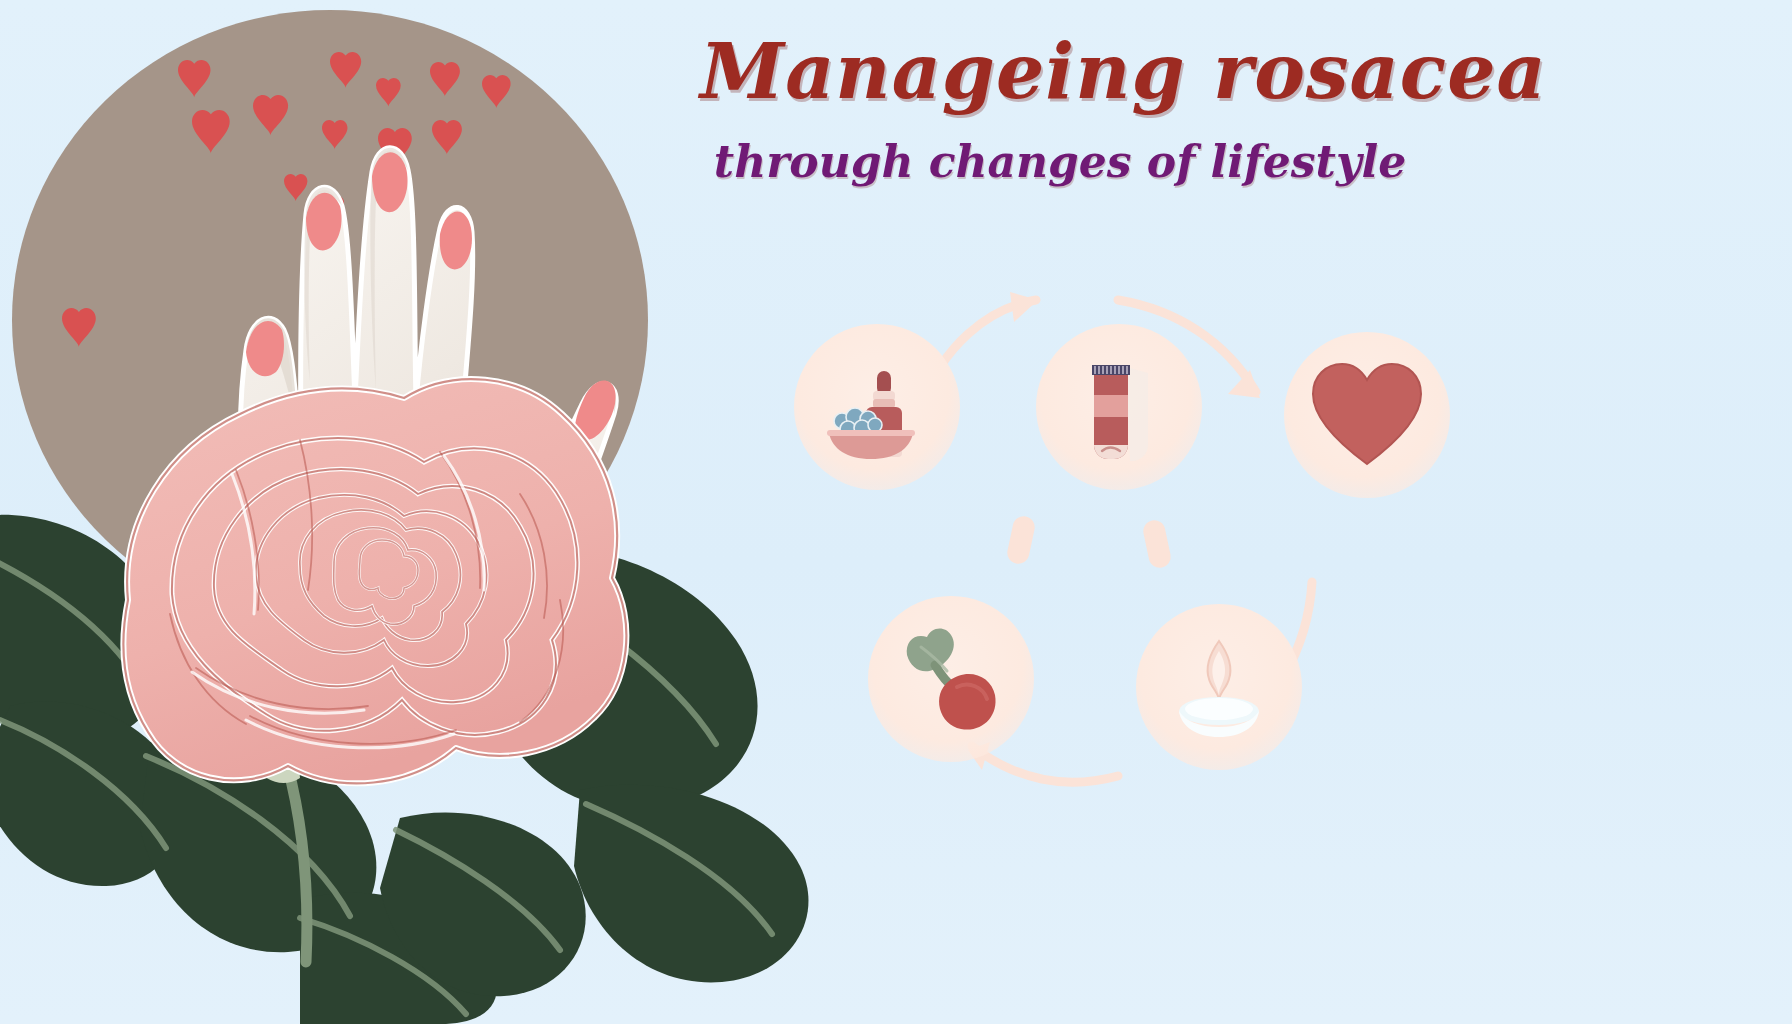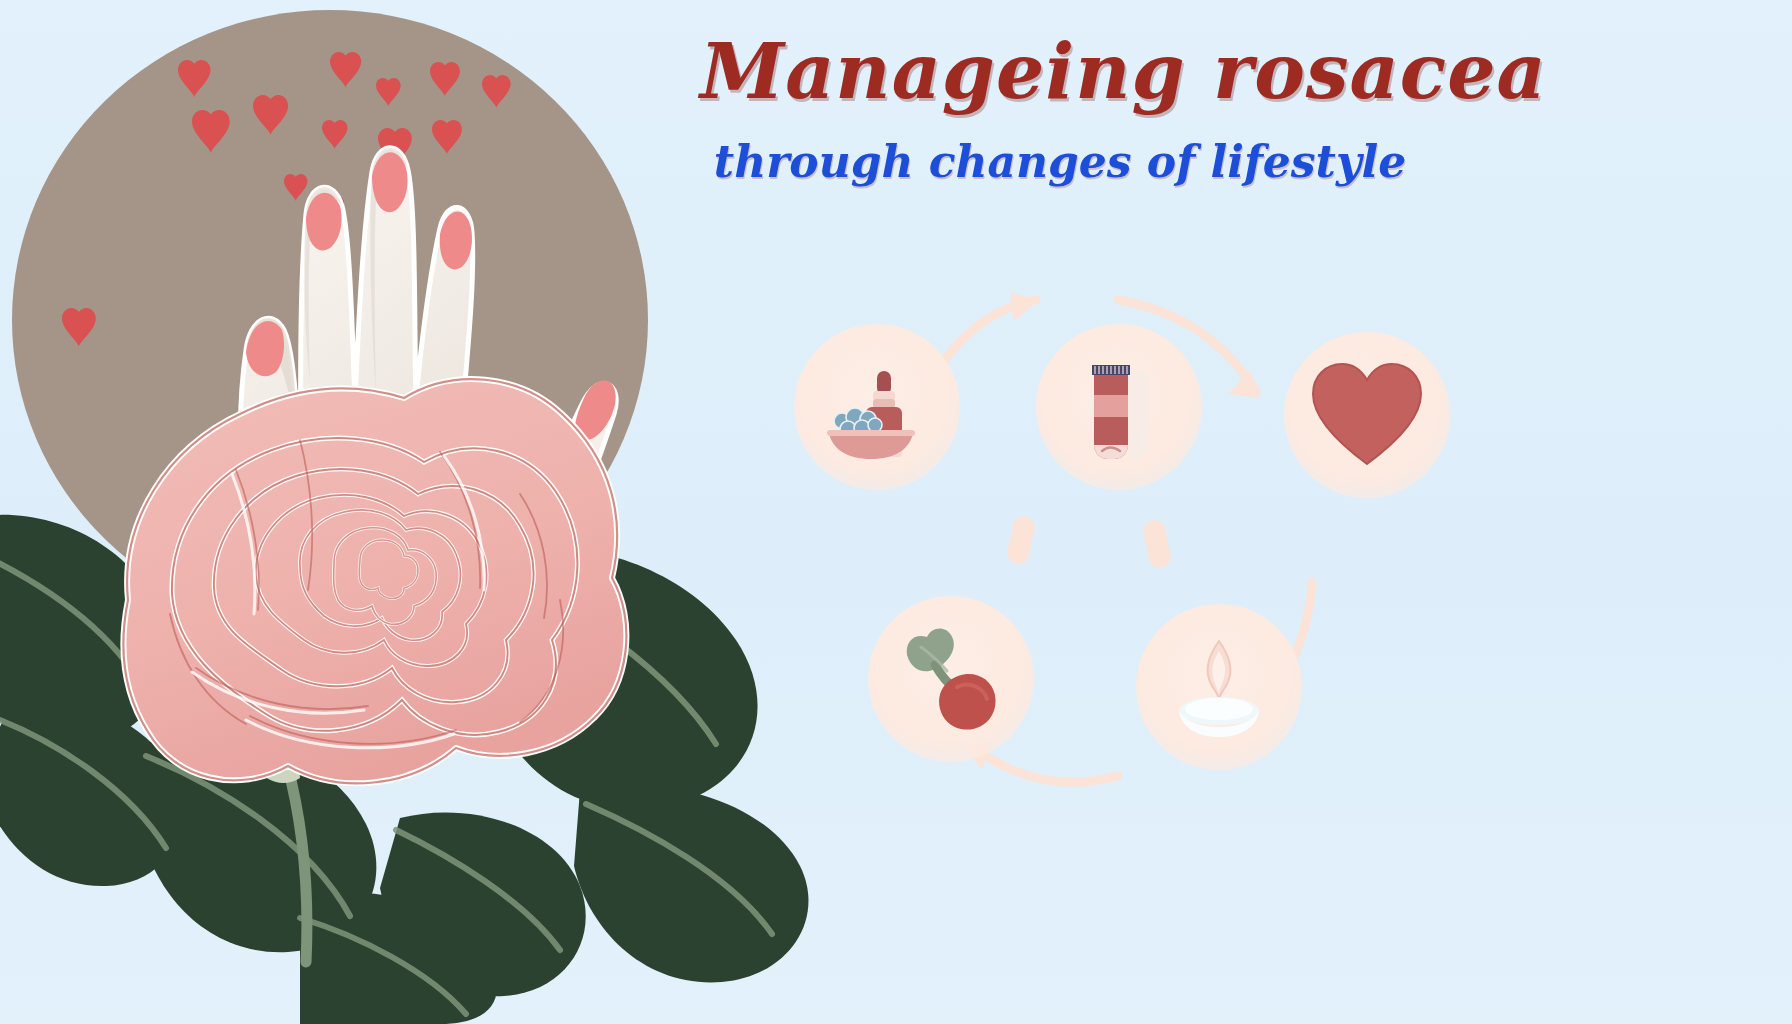--- a/index.html
+++ b/index.html
@@ -49,21 +49,21 @@
     text-shadow: 2px 3px 0 rgba(120,25,20,0.28);
     white-space: nowrap;
   }
   .subtitle {
     margin-top: 30px;
     font-family: "DejaVu Serif", serif;
     font-style: italic;
     font-weight: 700;
     font-size: 44px;
     line-height: 1.0;
-    color: #1d4ed8;
+    color: #701a75;
     text-shadow: 1px 2px 0 rgba(120,25,20,0.22);
     white-space: nowrap;
   }
 
   
   .cycle {
     position: absolute;
     left: 860px;
     top: 280px;
     width: 760px;

